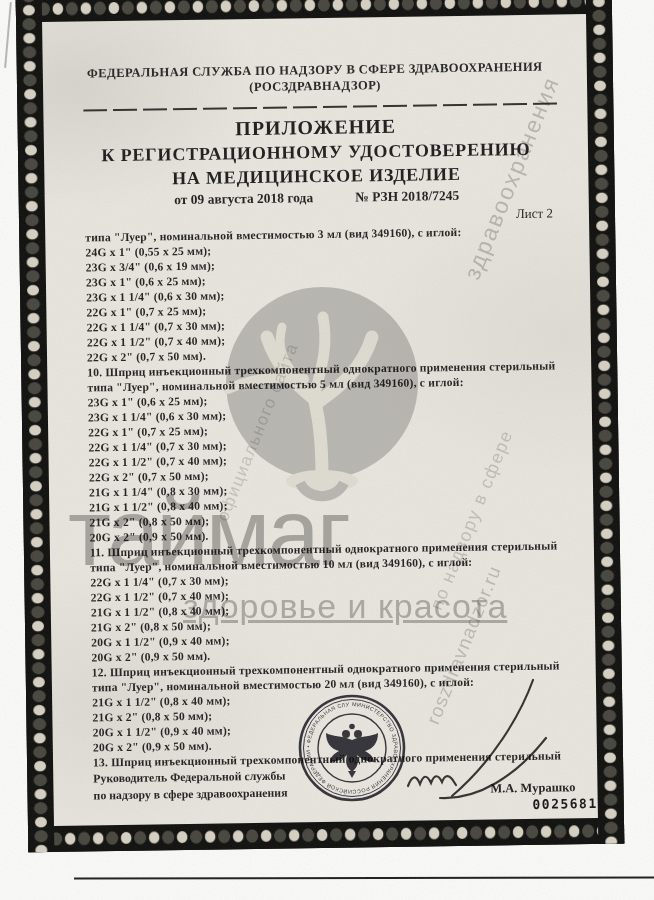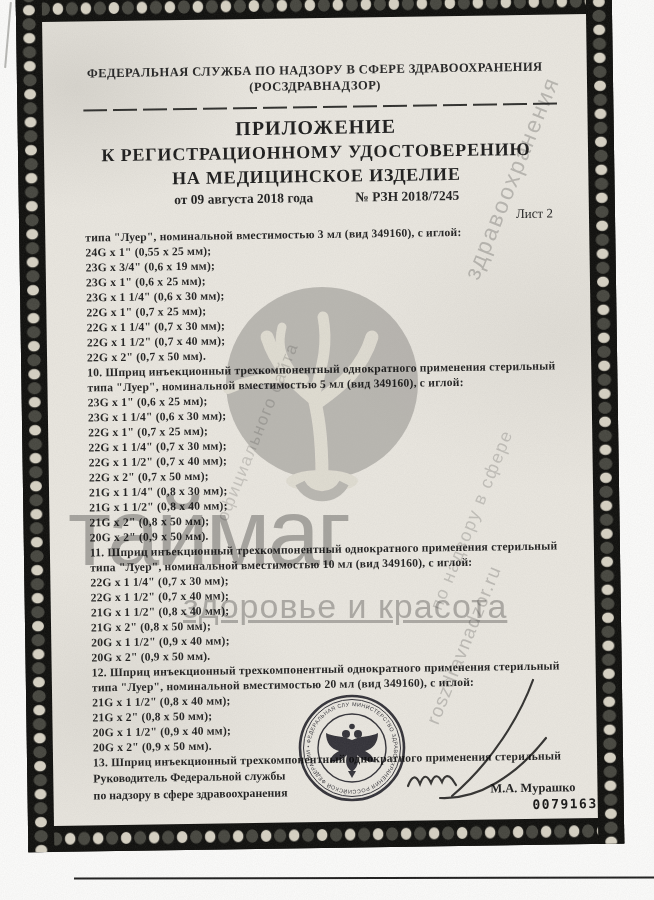--- a/index.html
+++ b/index.html
@@ -153,21 +153,21 @@
         <div class="ln">20G x 2" (0,9 x 50 мм).</div>
         <div class="ln">13. Шприц инъекционный трехкомпонентный однократного применения стерильный</div>
       </div>
 
     <div class="official">
       <div>Руководитель Федеральной службы</div>
       <div>по надзору в сфере здравоохранения</div>
     </div>
 
     <div class="sig-name">М.А. Мурашко</div>
-    <div class="serial">0079163</div>
+    <div class="serial">0025681</div>
   </div>
 </div>
 
 <div class="stamp-wrap">
   <svg width="114" height="114" viewBox="0 0 114 114">
     <g fill="none" stroke="#1a1a24">
       <circle cx="57" cy="57" r="52" stroke-width="2.6"></circle>
       <circle cx="57" cy="57" r="48.5" stroke-width="1"></circle>
       <circle cx="57" cy="57" r="34" stroke-width="1.4"></circle>
     </g>

